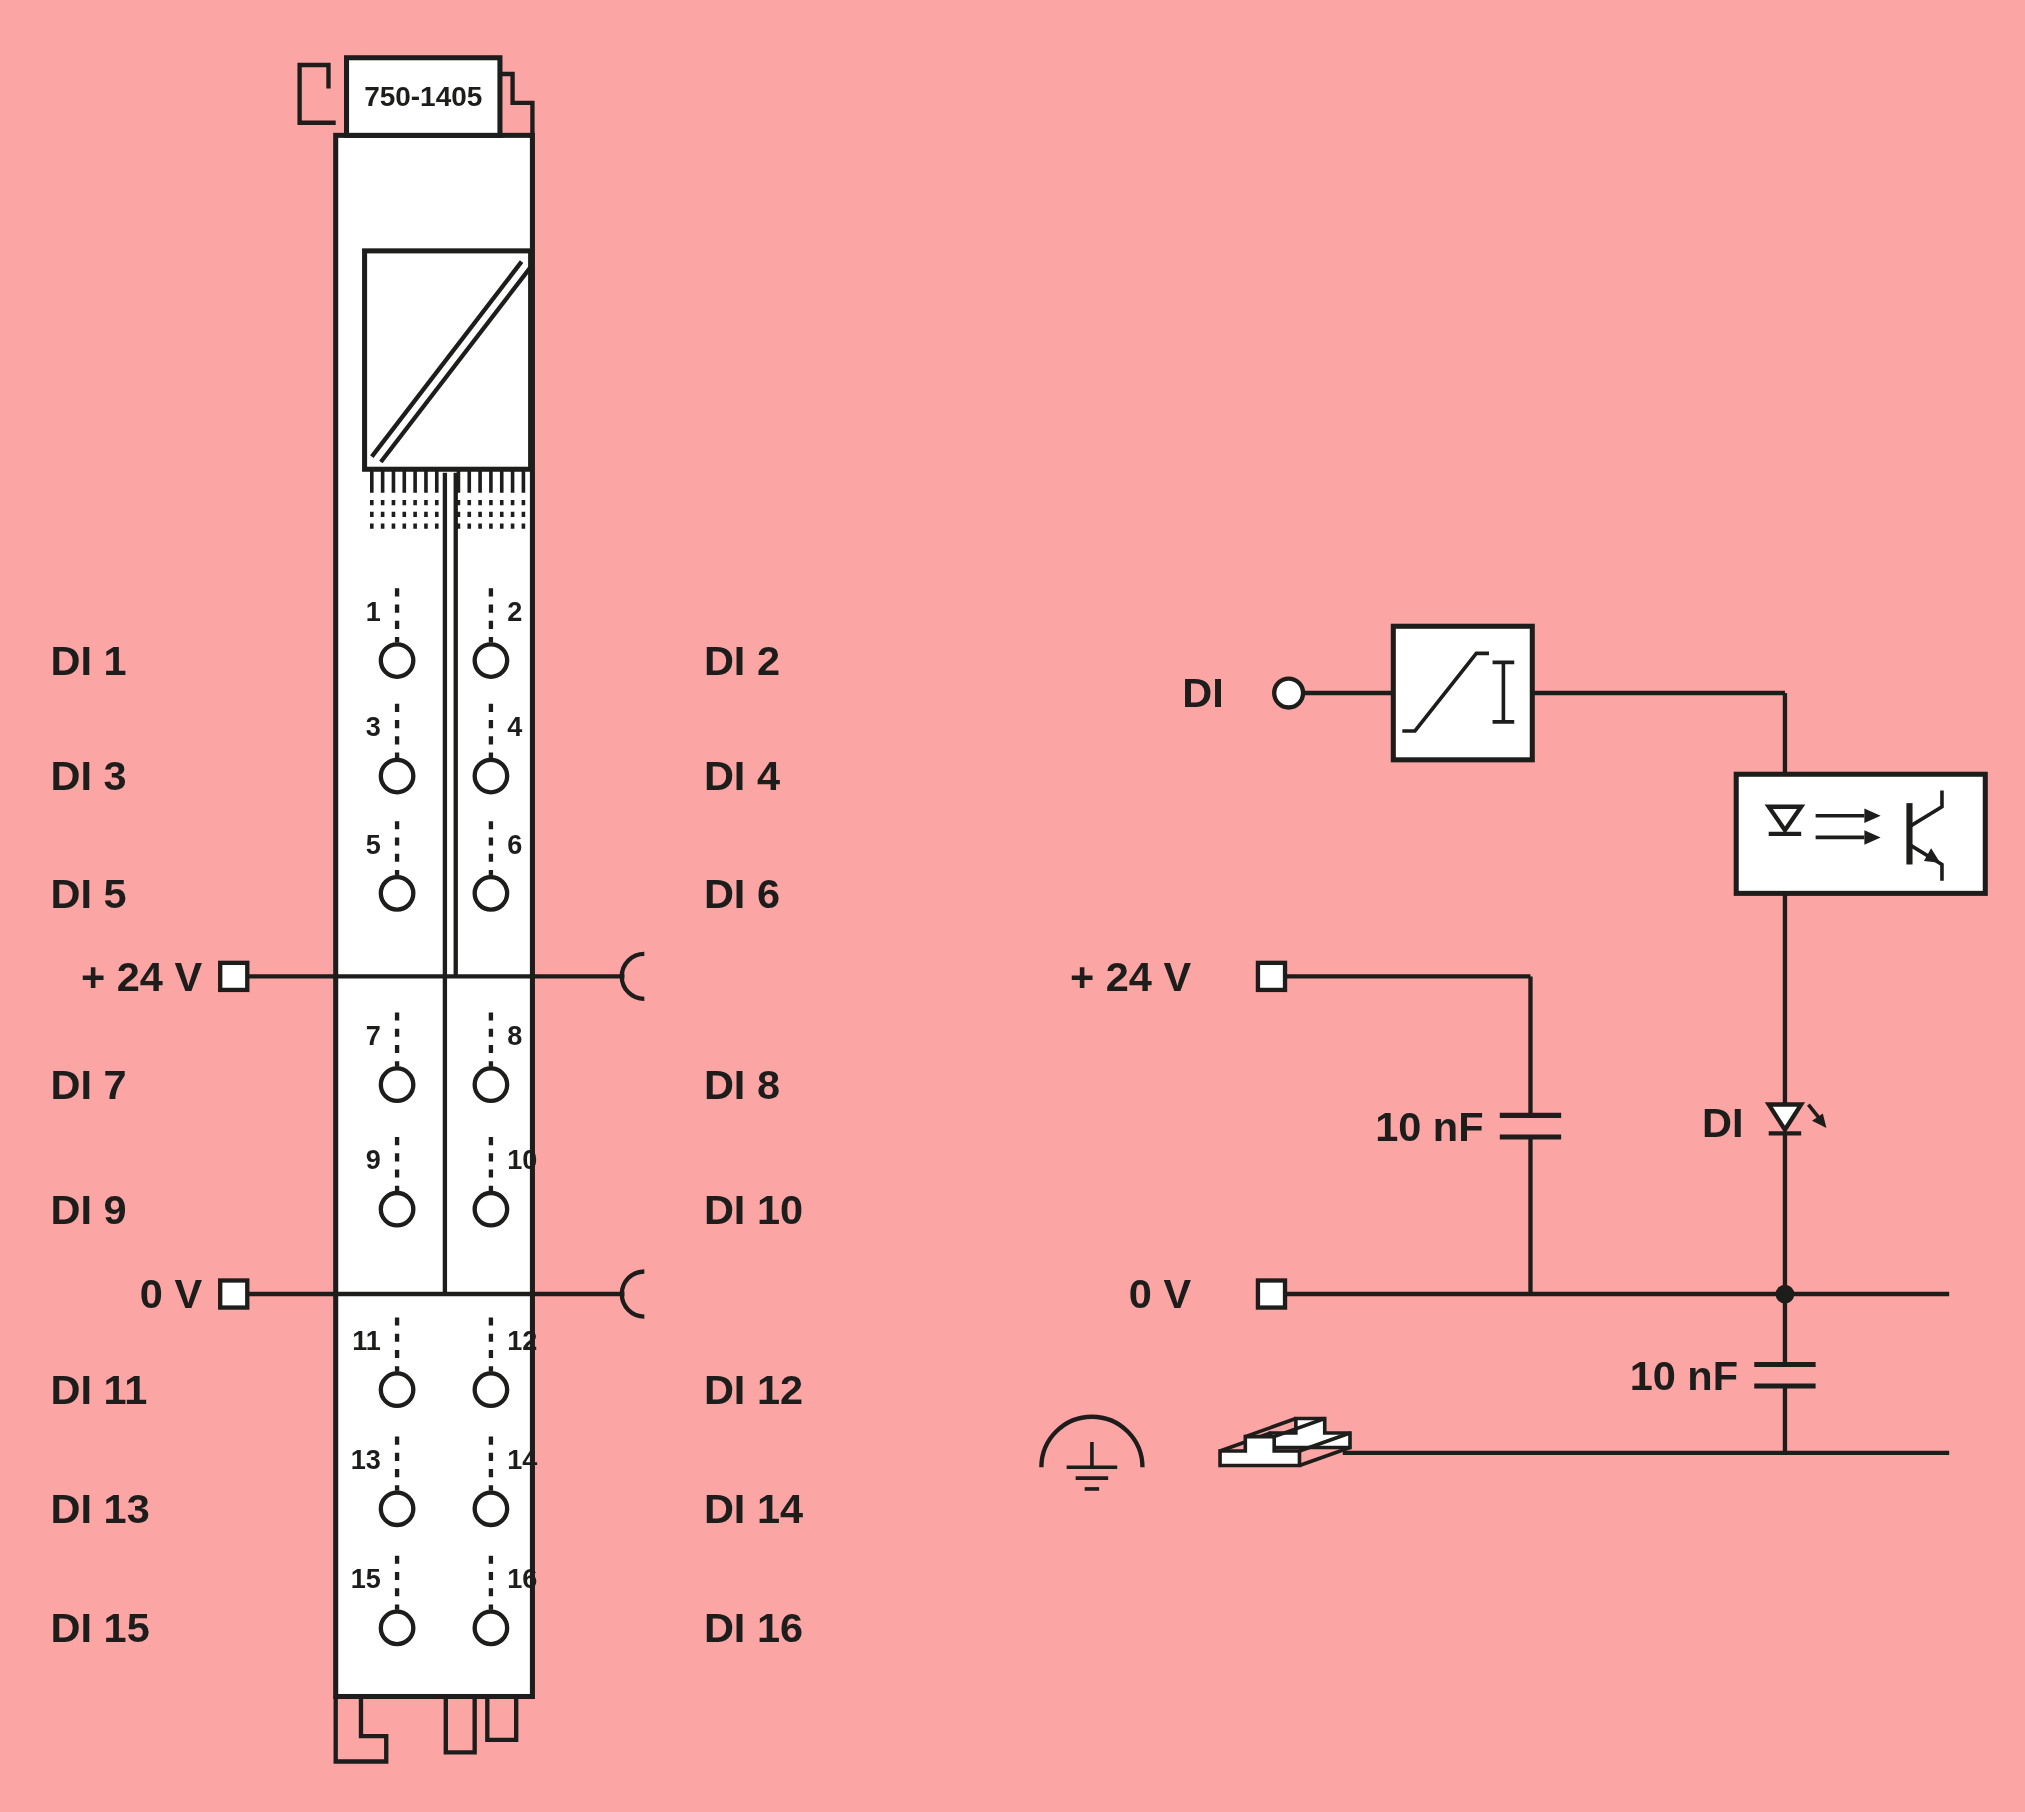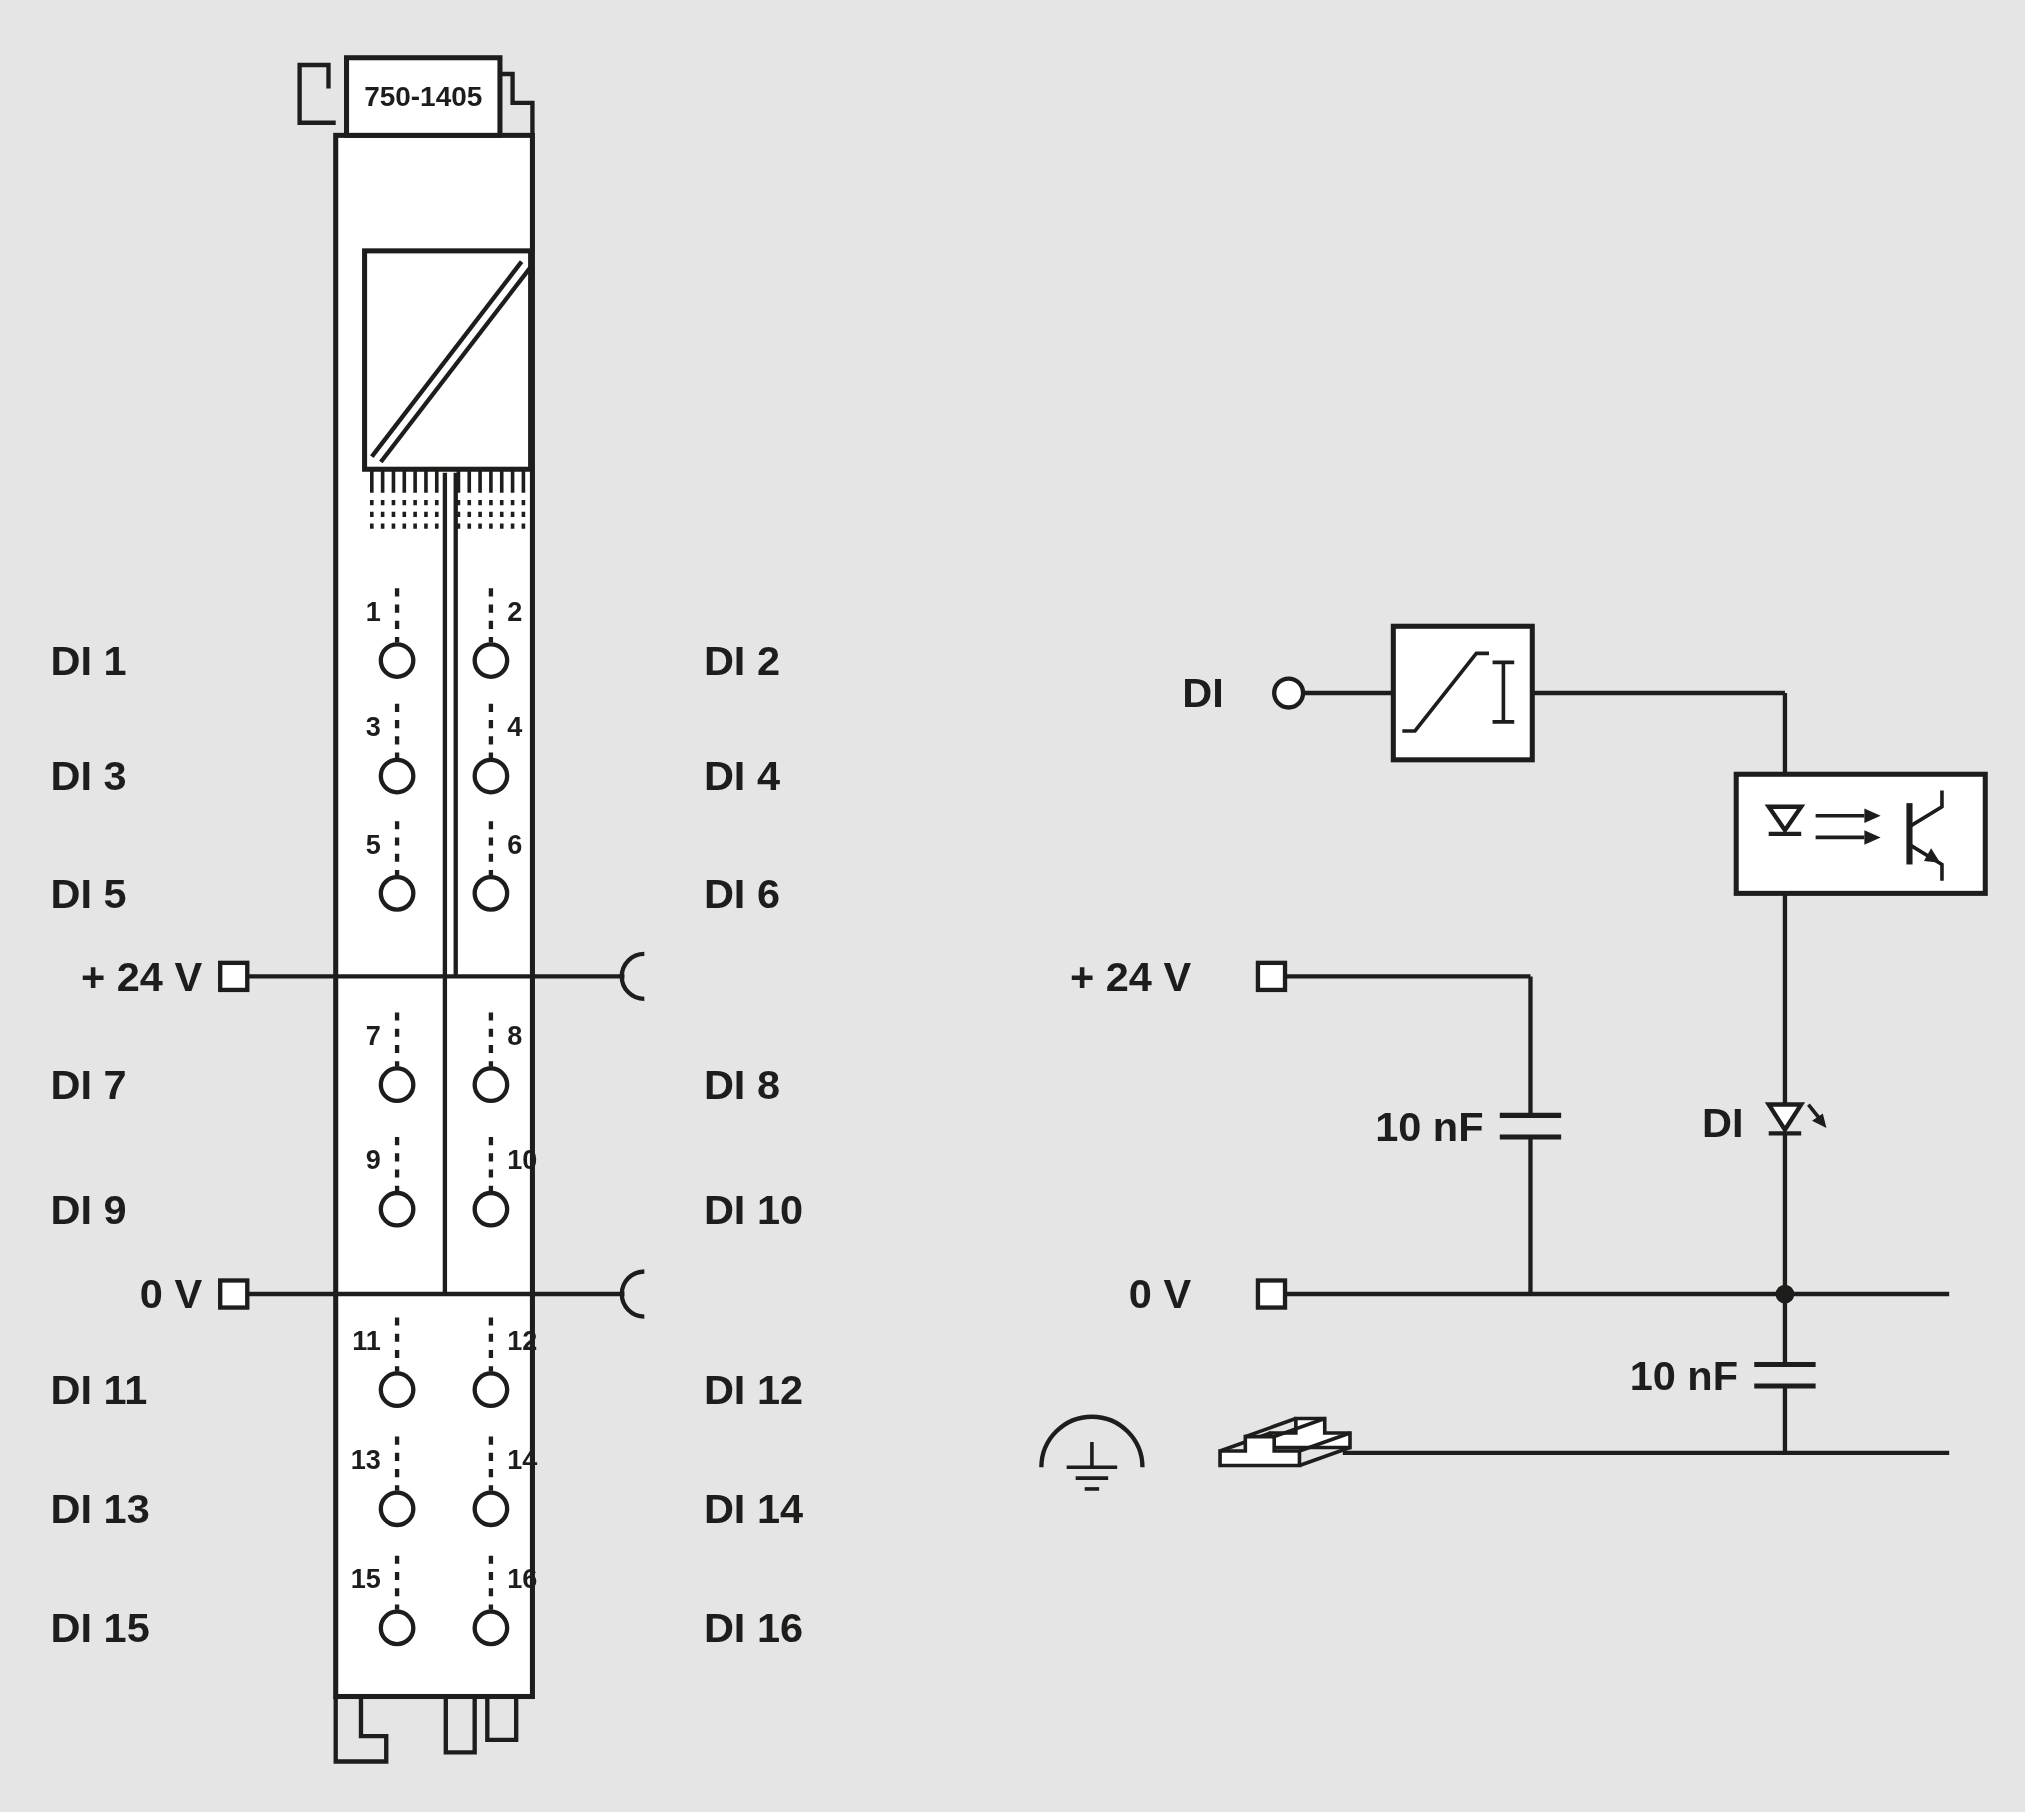--- a/index.html
+++ b/index.html
@@ -1,16 +1,16 @@
 <!DOCTYPE html>
 <html style="font-size:7.2px"><head>
 <meta charset="utf-8">
 <style>
   html,body{margin:0;padding:0;background:#ffffff;}
-  .page{width:2025px;height:1812px;background:#e5e5e5;}
+  .page{width:2025px;height:1812px;background:#fca5a5;}
   svg{display:block;}
   .ln{stroke:#1d1d1b;stroke-width:2.4;fill:none;stroke-linejoin:miter;}
   .thin{stroke-width:2;}
   .thick{stroke-width:2.8;}
   .fillw{fill:#ffffff;}
   .solid{fill:#1d1d1b;stroke:none;}
   .dash{stroke-dasharray:4.5 4.5;}
   .dash2{stroke-dasharray:3 3.5;}
   text{fill:#1d1d1b;font-family:"Liberation Sans",sans-serif;font-weight:700;}
   .lbl{font-size:23px;}

